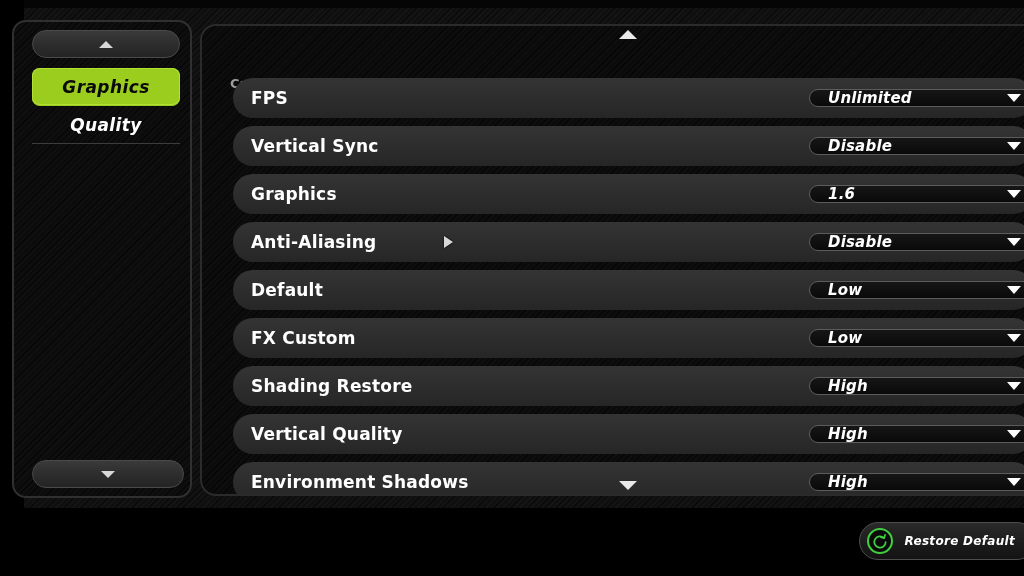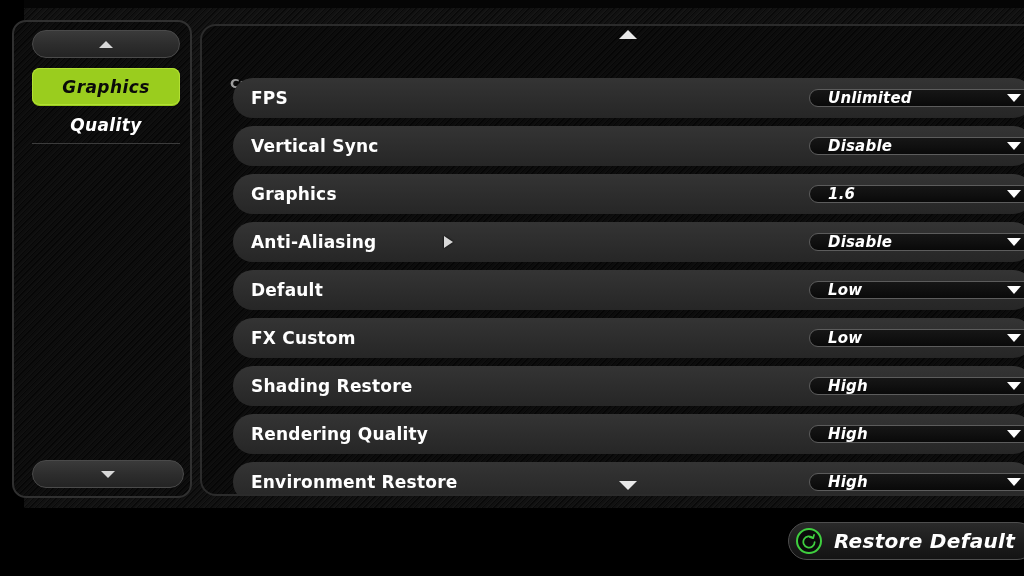--- a/index.html
+++ b/index.html
@@ -247,21 +247,21 @@
     border: 2px solid #3fcf3f;
     display:flex; align-items:center; justify-content:center;
     margin-right: 12px;
     flex: 0 0 auto;
   }
   #restore-icon svg { display:block; }
   #restore-label {
     color: #ffffff;
     font-weight: bold;
     font-style: italic;
-    font-size: 20px;
+    font-size: 12px;
     letter-spacing: 0.3px;
     white-space: nowrap;
   }
 
   
   #top-strip {
     position:absolute; left:0; top:0; width:1024px; height:8px;
     background:#050505;
   }
 </style>
@@ -369,31 +369,31 @@
           <span class="row-label">Shading Restore</span>
         </div>
         <div class="row-dropdown">
           <span class="dd-value">High</span>
           <span class="dd-caret"></span>
         </div>
       </div>
 
       <div class="row">
         <div class="row-label-pill">
-          <span class="row-label">Rendering Quality</span>
+          <span class="row-label">Vertical Quality</span>
         </div>
         <div class="row-dropdown">
           <span class="dd-value">High</span>
           <span class="dd-caret"></span>
         </div>
       </div>
 
       <div class="row">
         <div class="row-label-pill">
-          <span class="row-label">Environment Restore</span>
+          <span class="row-label">Environment Shadows</span>
         </div>
         <div class="row-dropdown">
           <span class="dd-value">High</span>
           <span class="dd-caret"></span>
         </div>
       </div>
 
     </div>
 
     <div id="panel-scroll-down">

